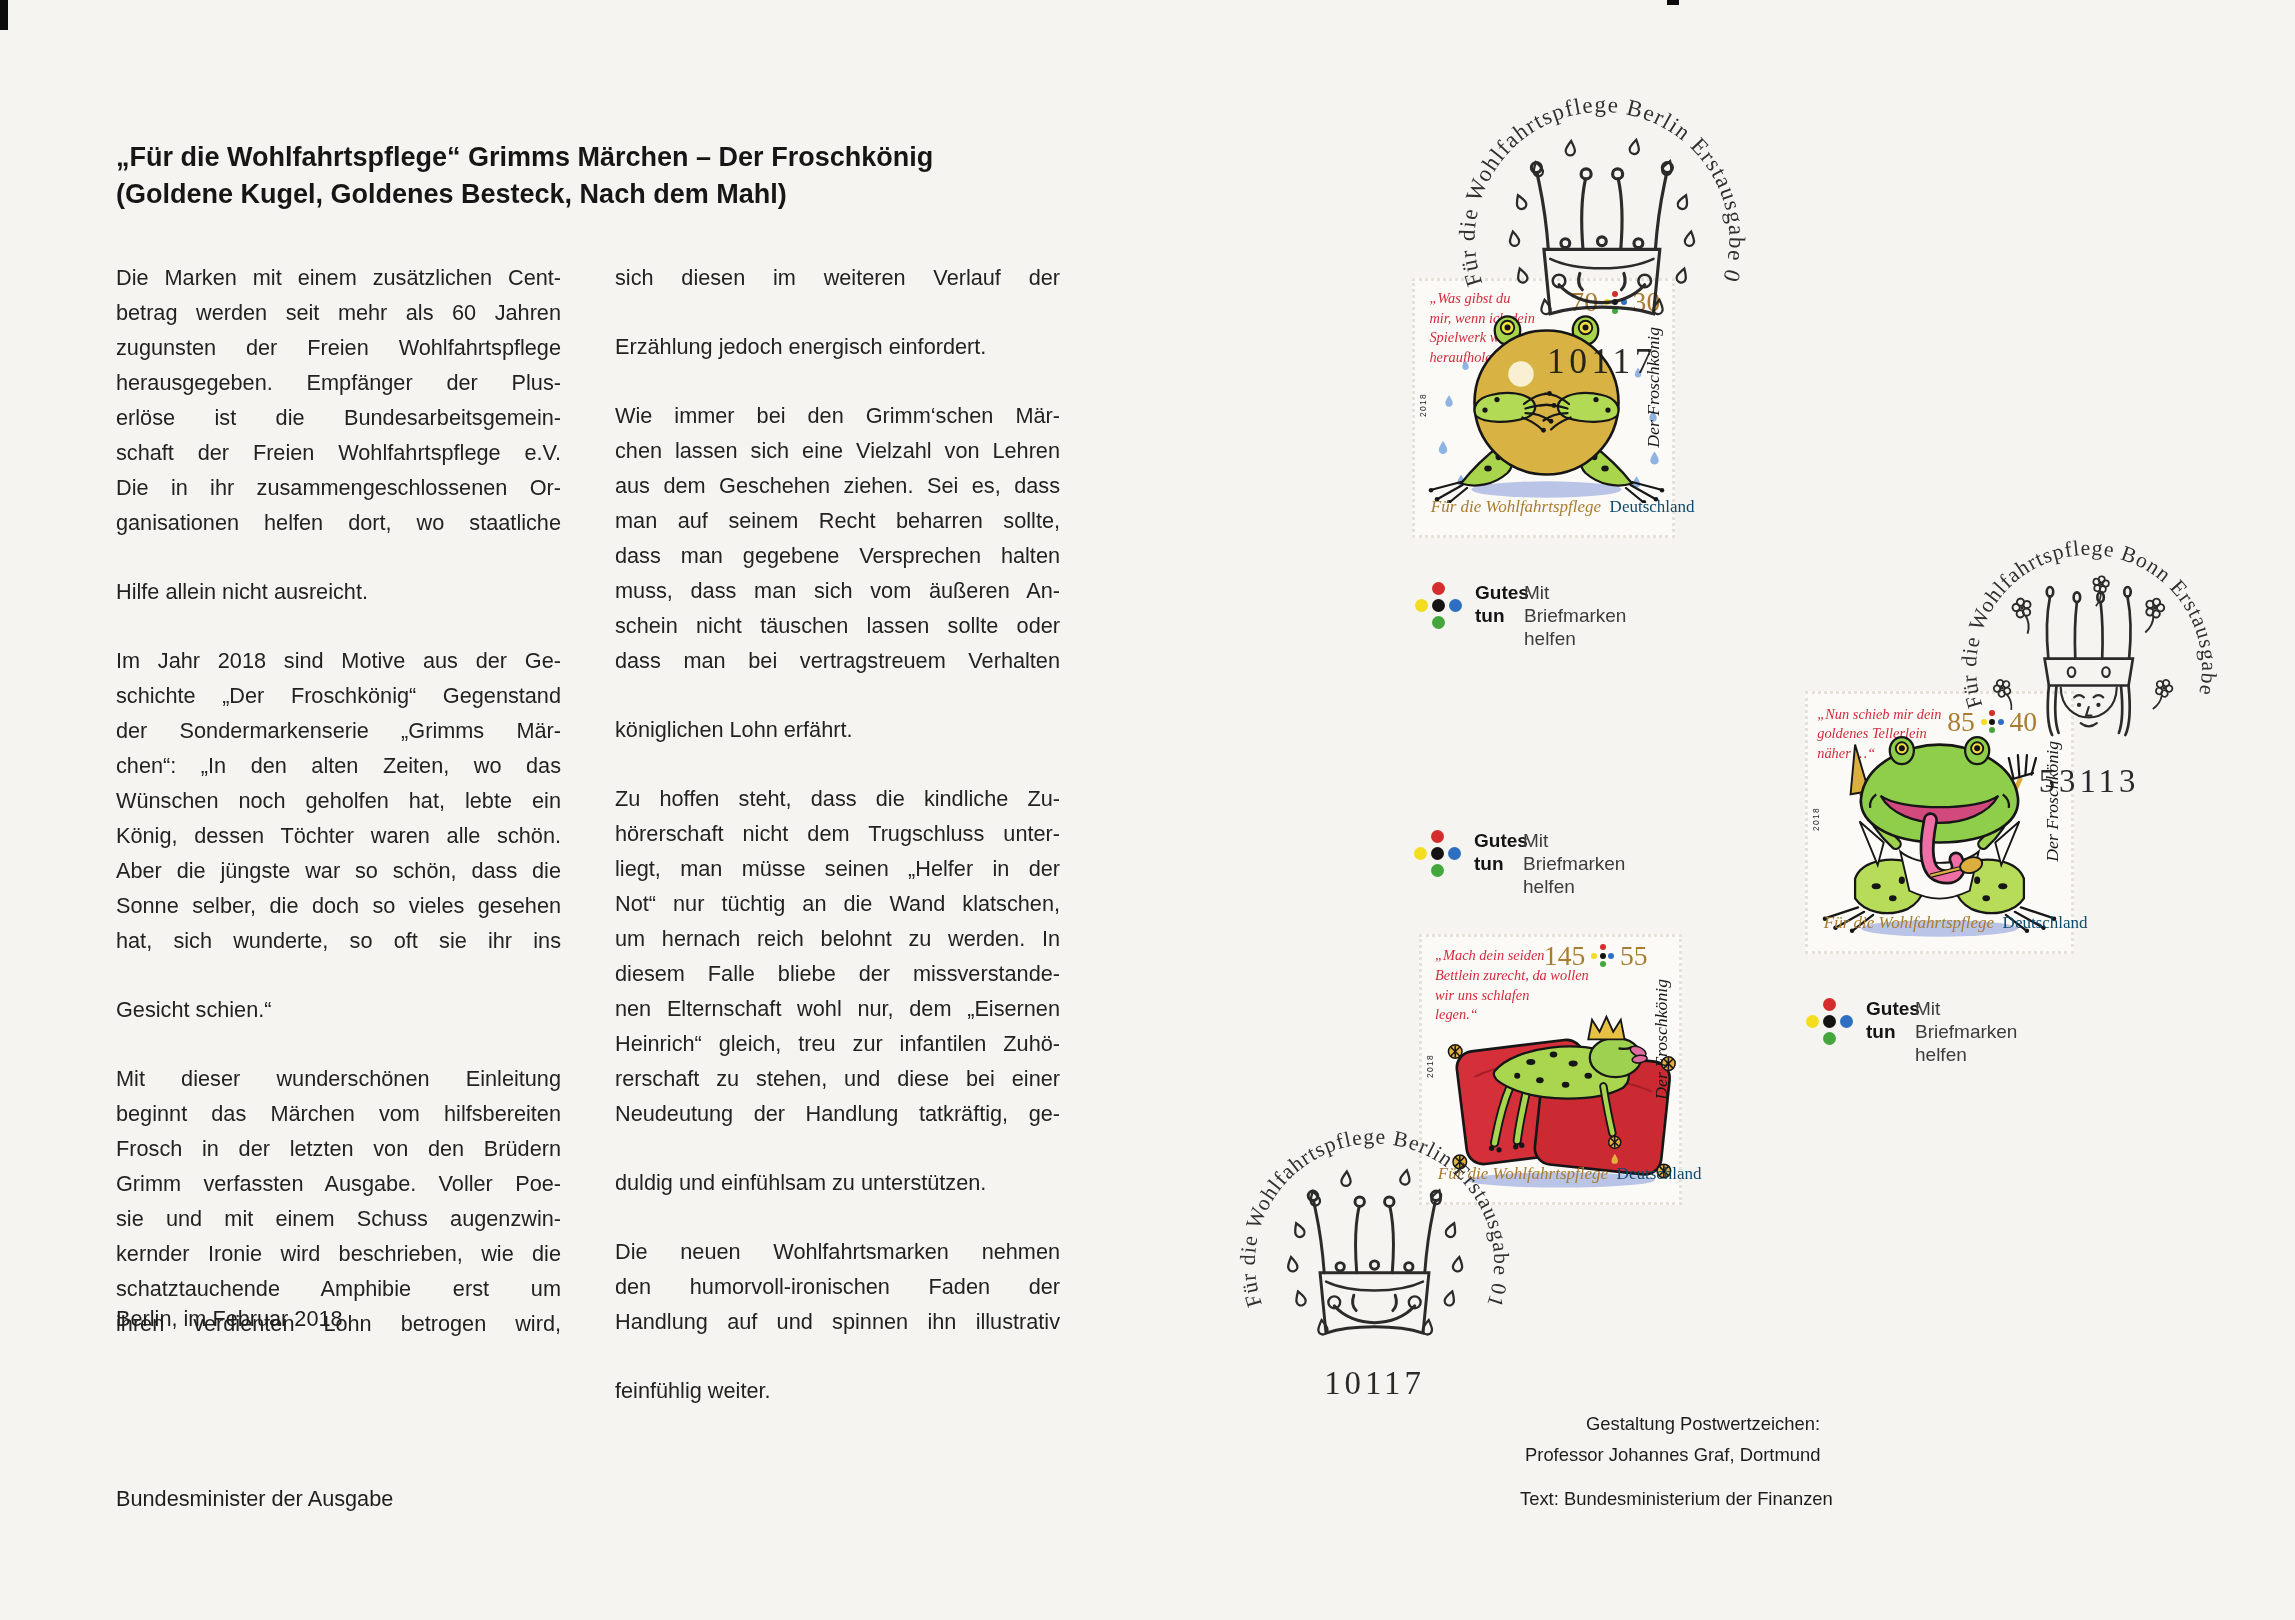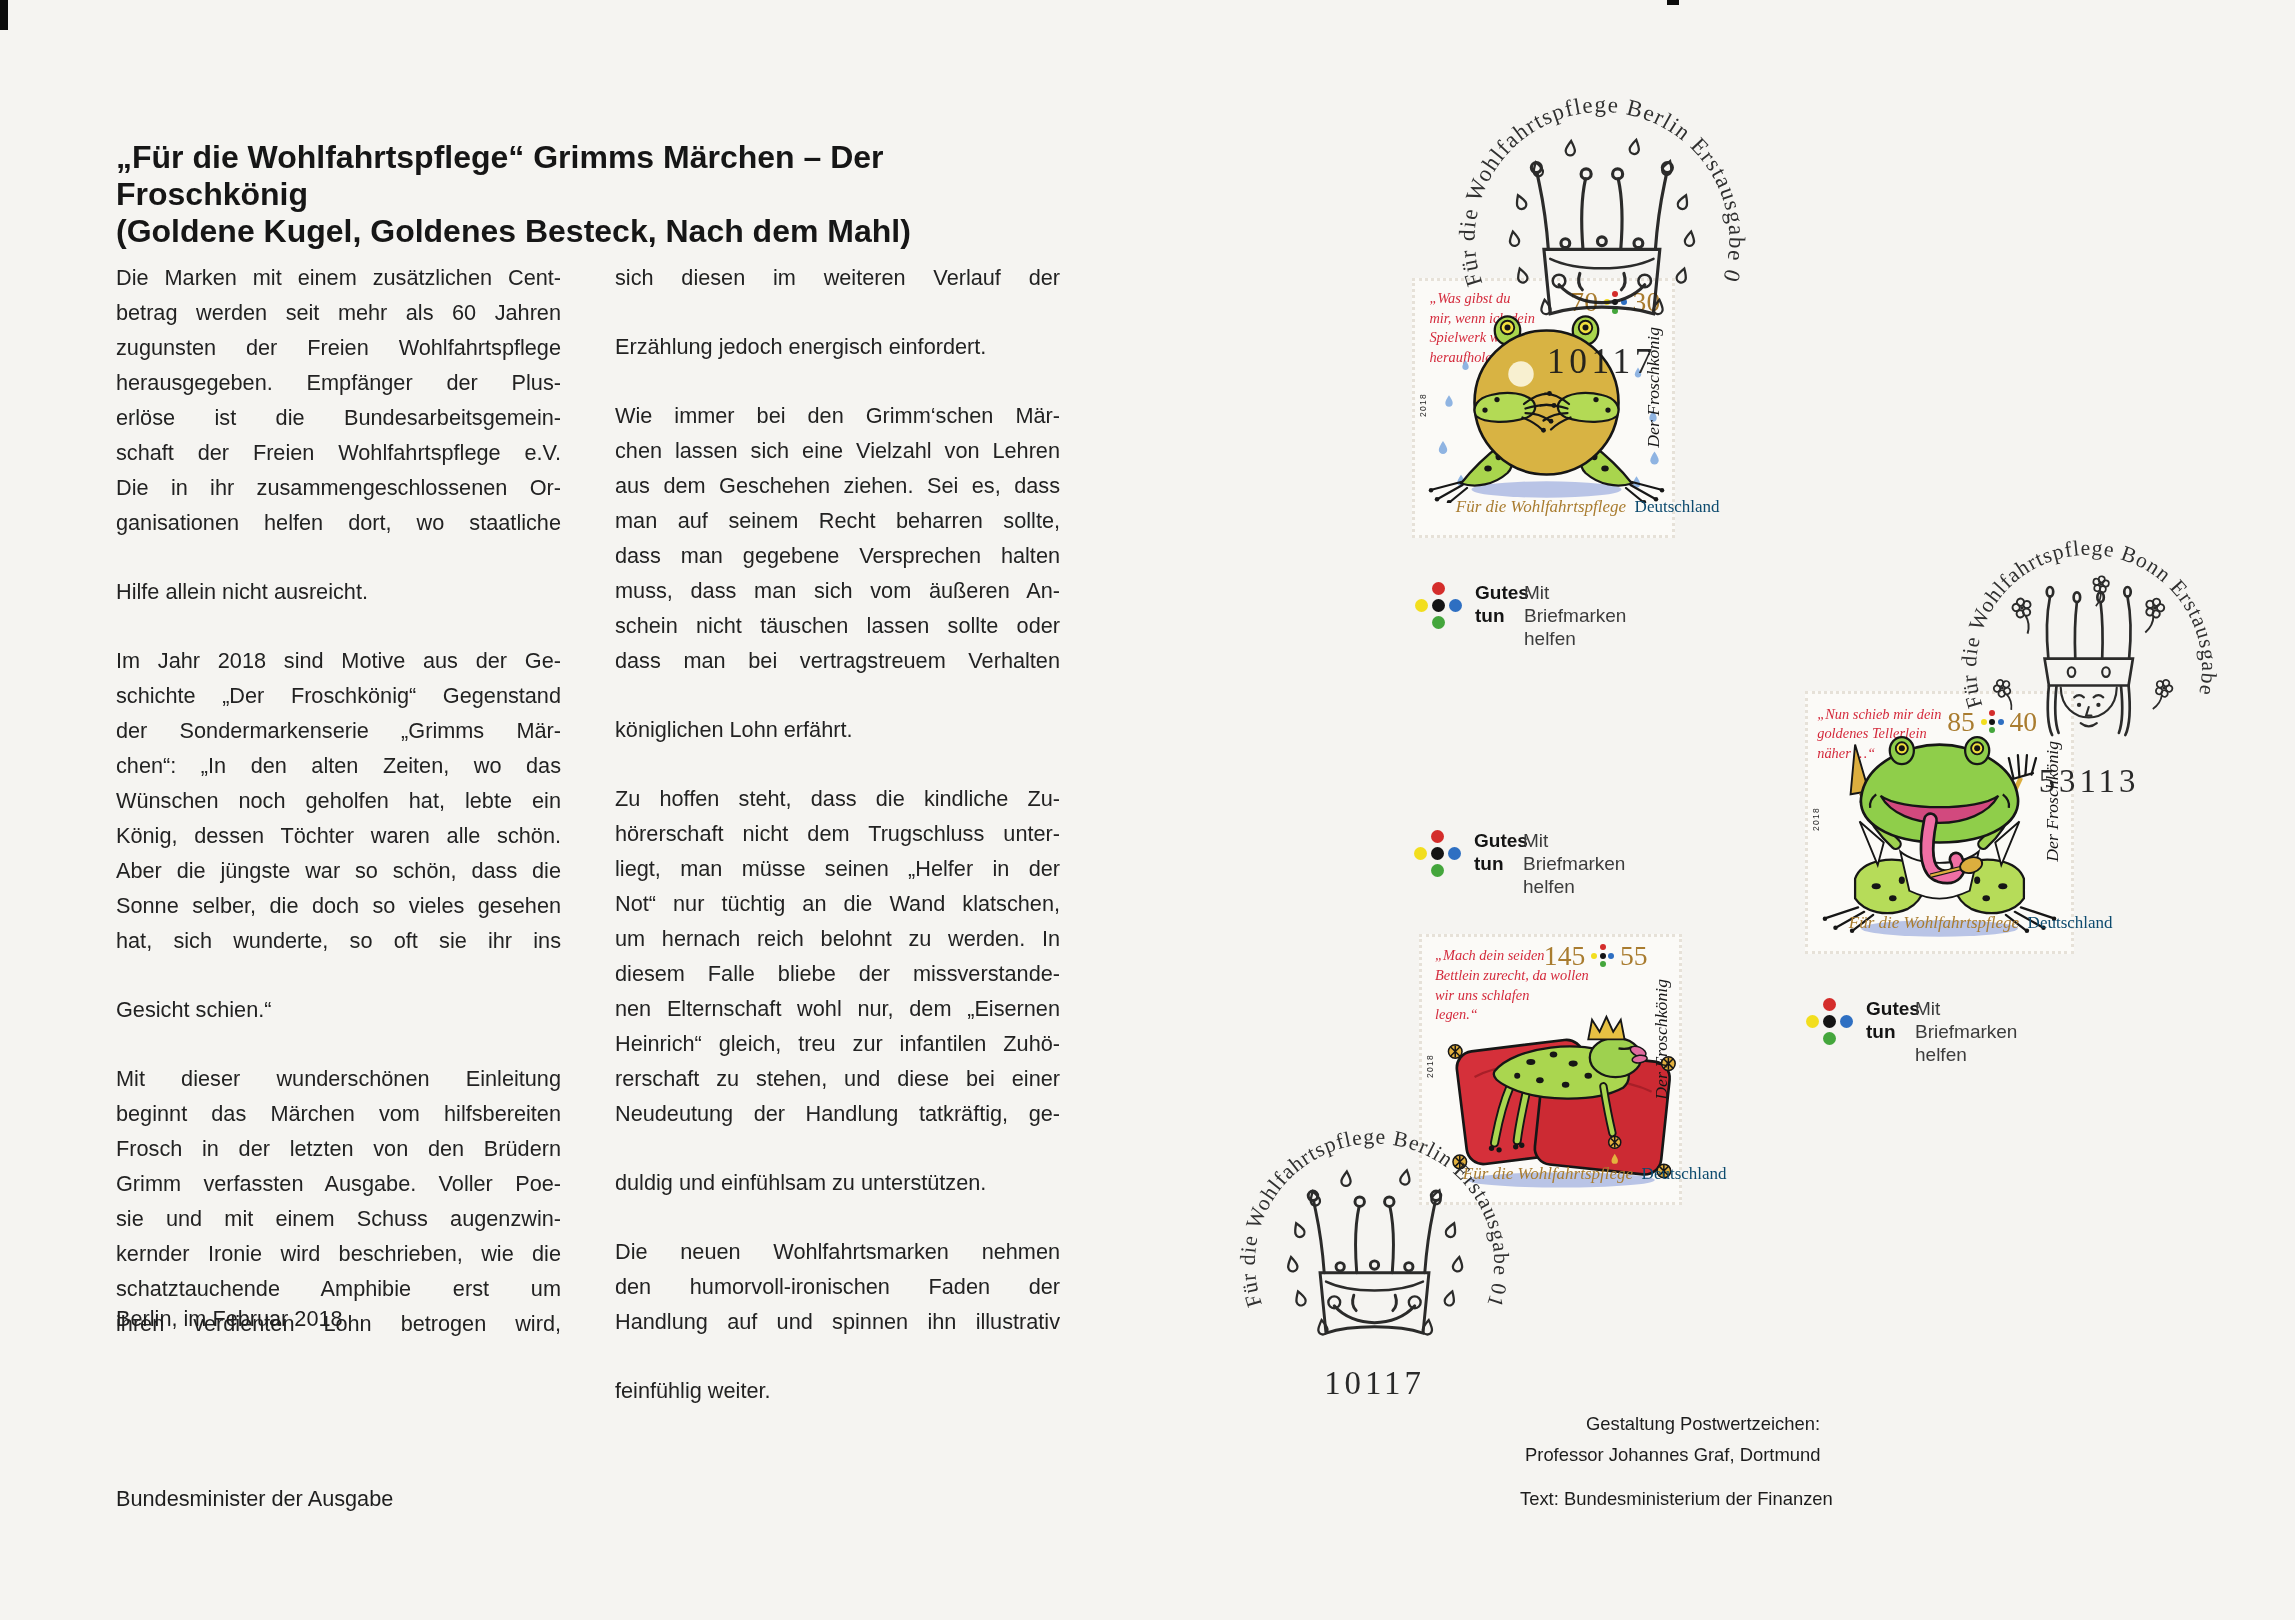--- a/index.html
+++ b/index.html
@@ -7,21 +7,21 @@
     --accent-red:#d42a3c; --gold:#a97c2f;
     --dot-red:#d42d2b; --dot-yellow:#f2de1e; --dot-black:#141414; --dot-blue:#2e6fc2; --dot-green:#44a63c;
   }
   html,body{margin:0;padding:0;}
   body{width:2295px;height:1620px;position:relative;overflow:hidden;
        background:var(--paper);color:var(--ink);
        font-family:"Liberation Sans",sans-serif;}
   .abs{position:absolute;}
 
   
-  .title{left:116px;top:139px;width:933px;font-weight:bold;font-size:32px;line-height:37px;color:#161616;}
+  .title{left:116px;top:139px;width:933px;font-weight:bold;font-size:27px;line-height:37px;color:#161616;}
   .col{width:445px;font-size:21.7px;line-height:35px;color:#222;}
   .col1{left:116px;top:260px;}
   .col2{left:615px;top:260px;}
   .para{margin-bottom:34px;}
   .tline{text-align:justify;text-align-last:justify;}
   .tlast{text-align-last:left;margin-top:34px;}
   .dateline{left:116px;top:1306px;font-size:21.7px;}
   .signature{left:116px;top:1486px;font-size:21.7px;}
 
   
@@ -29,21 +29,21 @@
   .stamp-quote{position:absolute;color:var(--accent-red);
                font:italic 14.4px/19.7px "Liberation Serif",serif;}
   .stamp-quote .tline{text-align:left;text-align-last:auto;}
   .stamp-value{position:absolute;display:flex;align-items:center;gap:4.6px;
                color:var(--gold);font:27.6px "Liberation Serif",serif;}
   .stamp-year{position:absolute;left:2.6px;top:44%;writing-mode:vertical-rl;transform:rotate(180deg);
               font-size:8.5px;letter-spacing:1.3px;color:#2a2a2a;}
   .stamp-series{position:absolute;writing-mode:vertical-rl;transform:rotate(180deg);
                 font:italic 17.7px "Liberation Serif",serif;color:#161616;}
   .stamp-footer{position:absolute;left:15.8px;bottom:18.4px;display:flex;gap:8.5px;align-items:baseline;white-space:nowrap;}
-  .f-gold{color:var(--gold);font:italic 17px "Liberation Serif",serif;margin-left:25px;}
+  .f-gold{color:var(--gold);font:italic 17px "Liberation Serif",serif;}
   .f-de{color:#0c4a6e;font:17px "Liberation Serif",serif;}
 
   
   .dotcross{display:grid;grid-template-columns:repeat(3,var(--cell));grid-template-rows:repeat(3,var(--cell));}
   .dotcross i{width:var(--dot);height:var(--dot);border-radius:50%;place-self:center;}
   .dotcross .dr{grid-area:1/2;background:var(--dot-red);}
   .dotcross .dy{grid-area:2/1;background:var(--dot-yellow);}
   .dotcross .dk{grid-area:2/2;background:var(--dot-black);}
   .dotcross .db{grid-area:2/3;background:var(--dot-blue);}
   .dotcross .dg{grid-area:3/2;background:var(--dot-green);}

